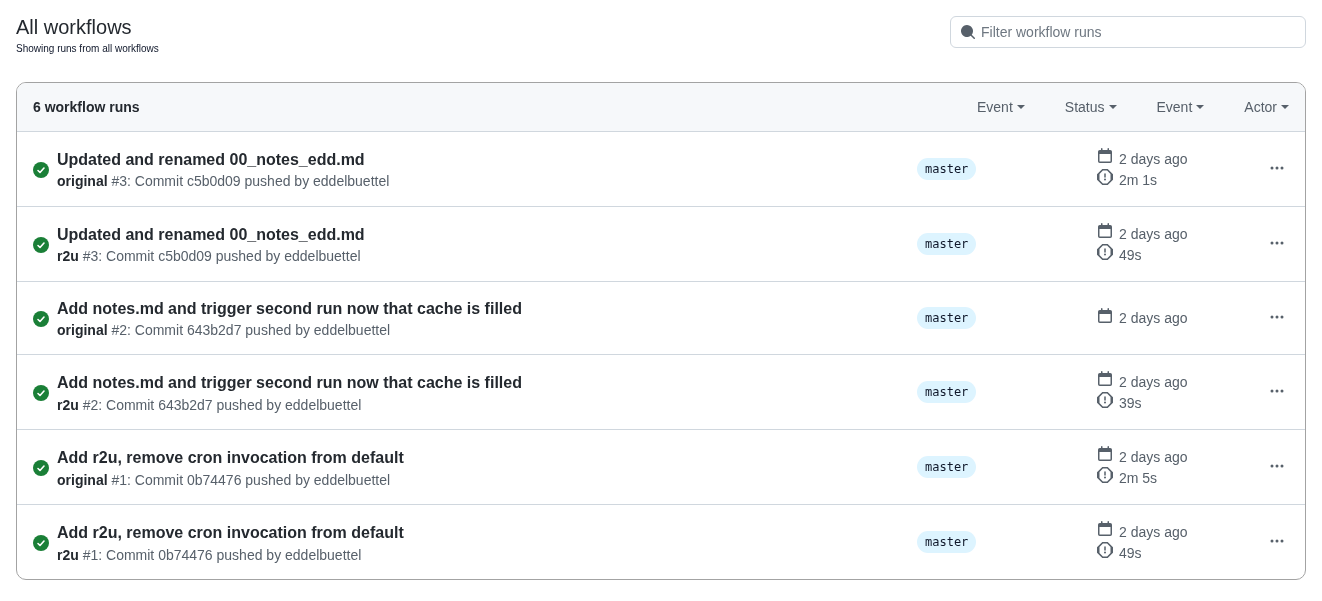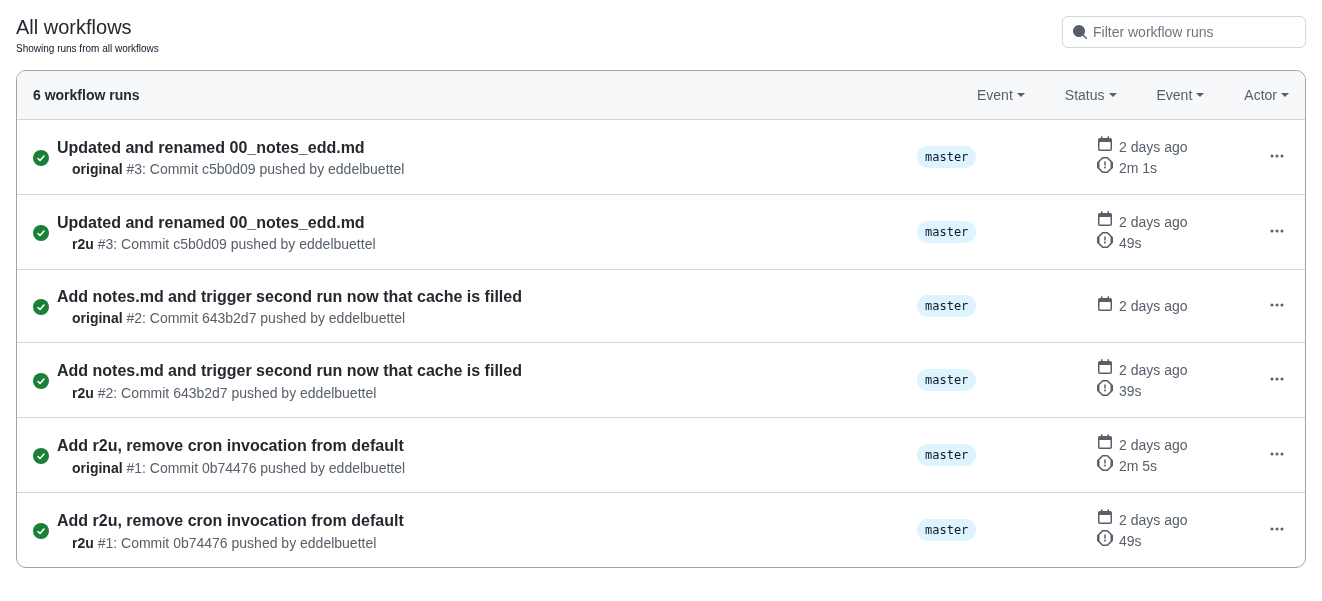--- a/index.html
+++ b/index.html
@@ -8,35 +8,35 @@
   font-family: -apple-system, BlinkMacSystemFont, "Segoe UI", Helvetica, Arial, sans-serif;
   font-size: 14px;
   color: #24292f;
   background: #ffffff;
   padding: 16px;
 }
 .header-row {
   display: flex;
   justify-content: space-between;
   align-items: flex-start;
-  margin-bottom: 16px;
+  margin-bottom: 28px;
 }
 .header-left h1 {
   font-size: 20px;
   font-weight: 400;
   margin: 0 0 4px 0;
   color: #24292f;
 }
 .header-left .subtitle {
   color: #0f172a;
   font-size: 10px;
 }
 .search-box {
   position: relative;
-  width: 244px;
+  width: 356px;
 }
 .search-box svg {
   position: absolute;
   left: 10px;
   top: 50%;
   transform: translateY(-50%);
   fill: #57606a;
 }
 .search-box input {
   width: 100%;
@@ -105,21 +105,20 @@
 .run-title {
   font-weight: 600;
   font-size: 16px;
   color: #24292f;
   line-height: 1.4;
 }
 .run-sub {
   font-size: 14px;
   color: #57606a;
   margin-top: 2px;
-  margin-left: 15px;
 }
 .run-sub .wf-name { font-weight: 600; color: #24292f; }
 
 .branch-col { flex: 0 0 180px; }
 .branch-chip {
   display: inline-block;
   background: #ddf4ff;
   color: #0f172a;
   font-family: ui-monospace, SFMono-Regular, Menlo, monospace;
   font-size: 12px;

